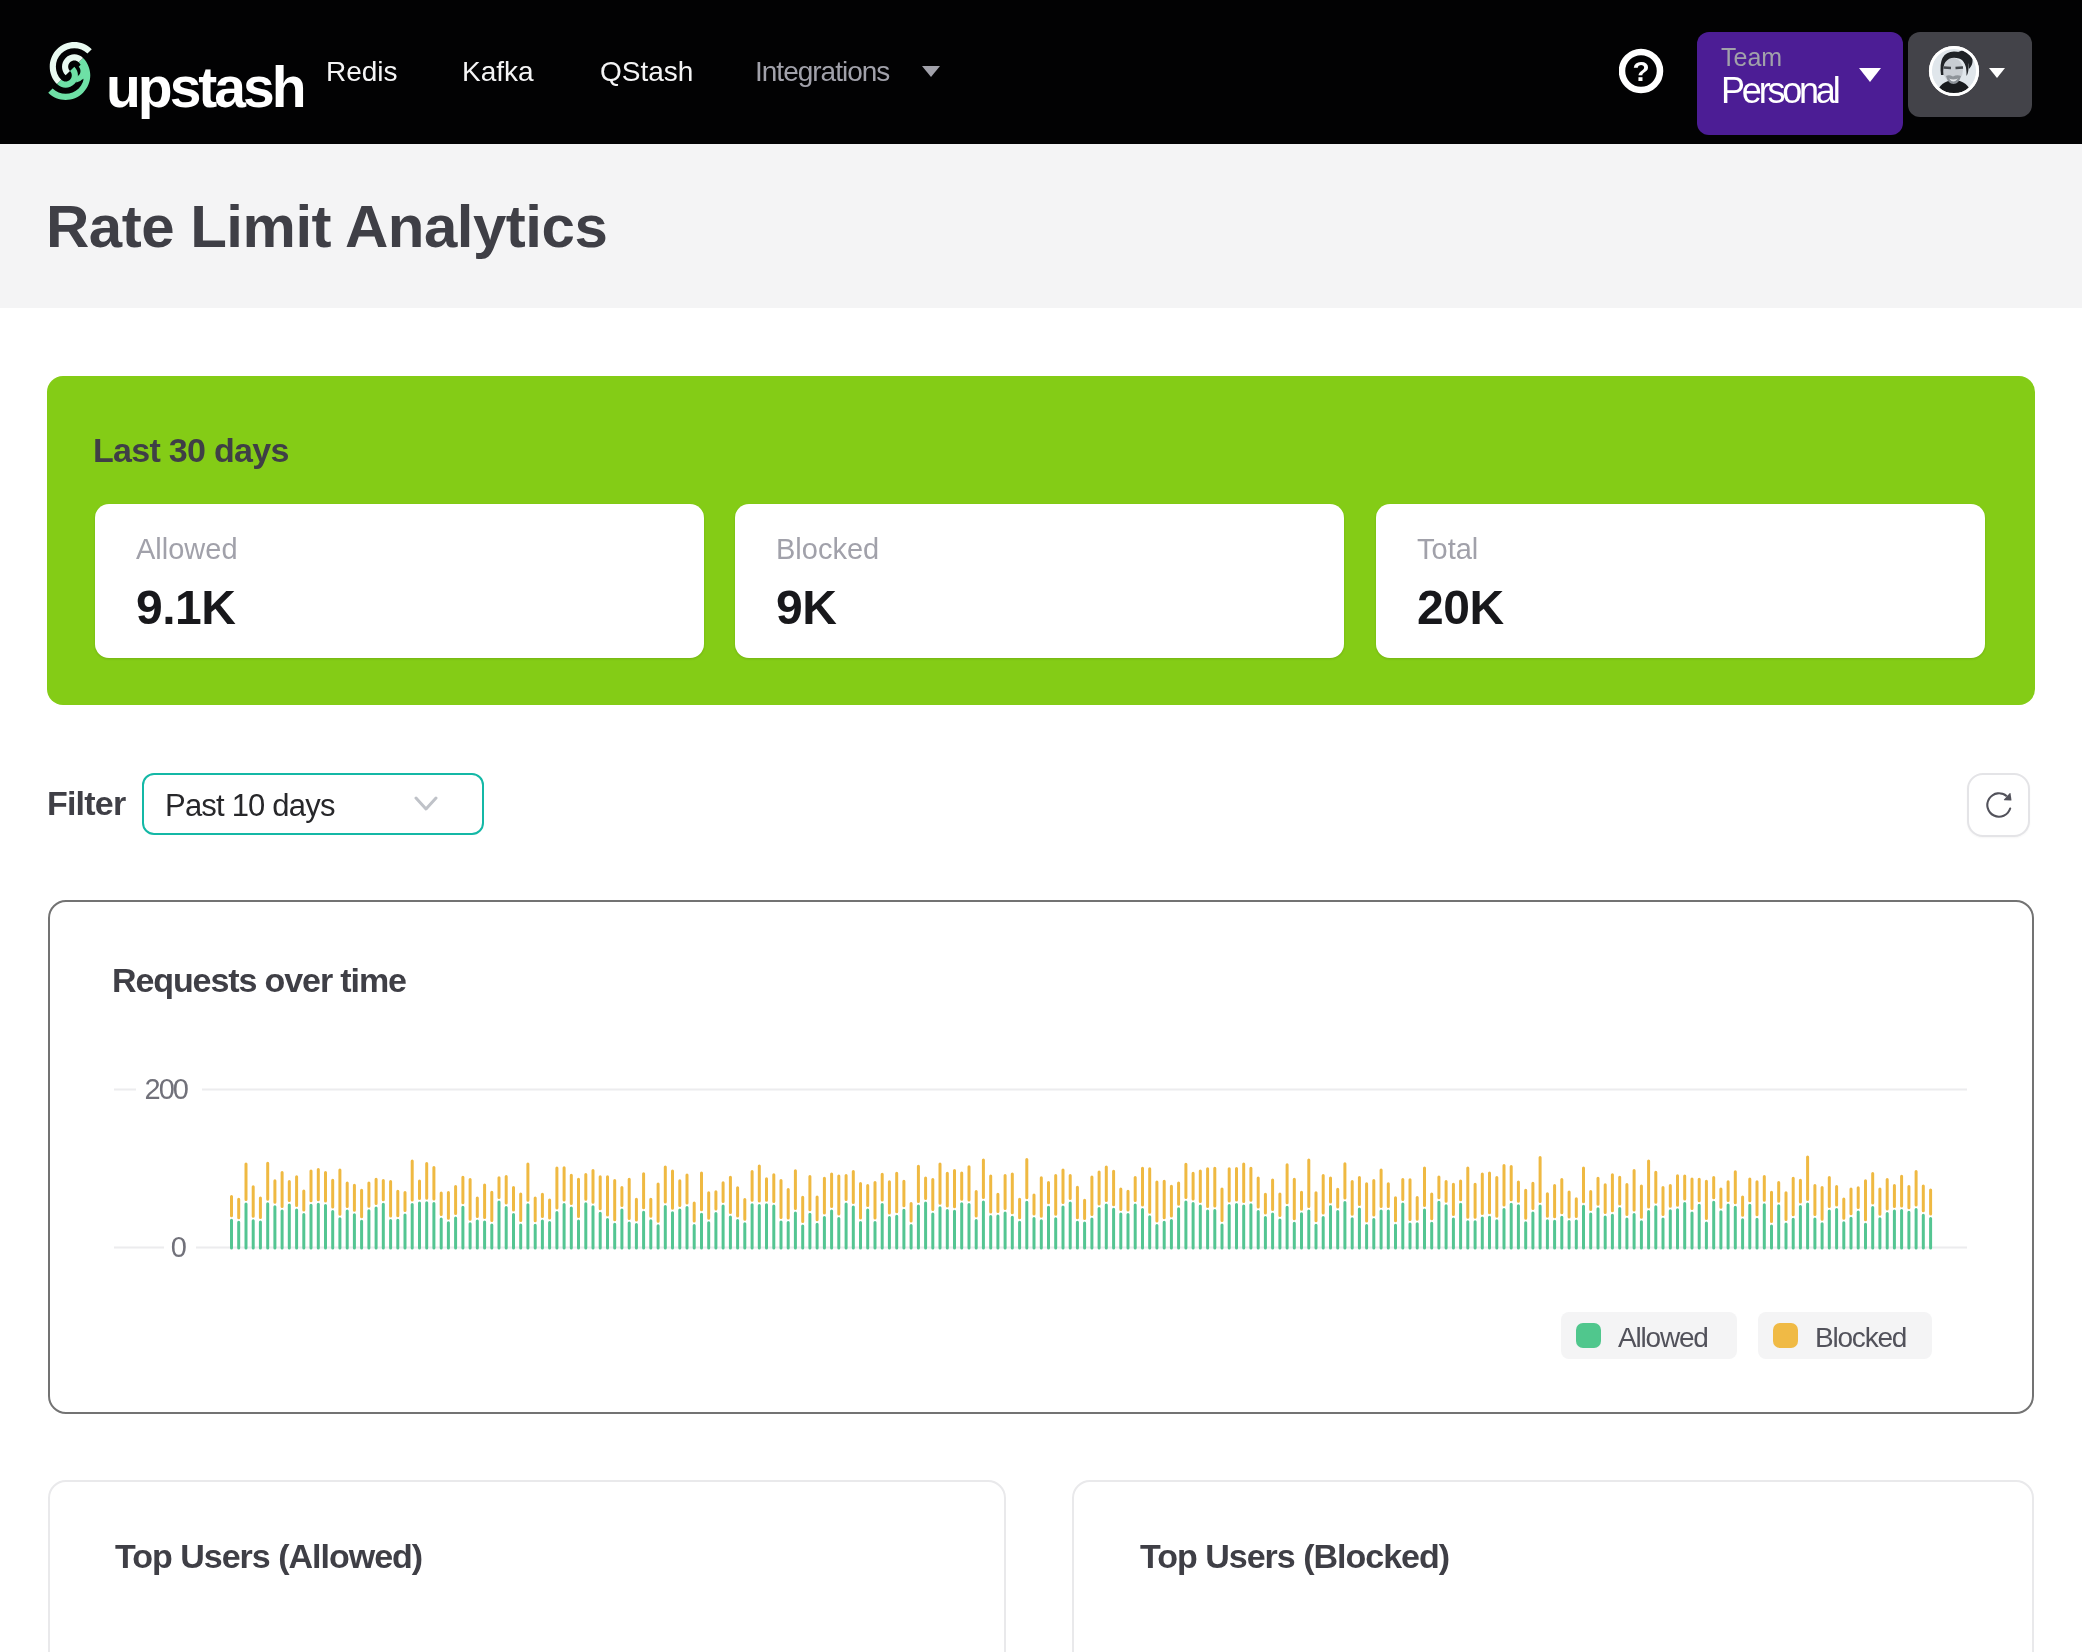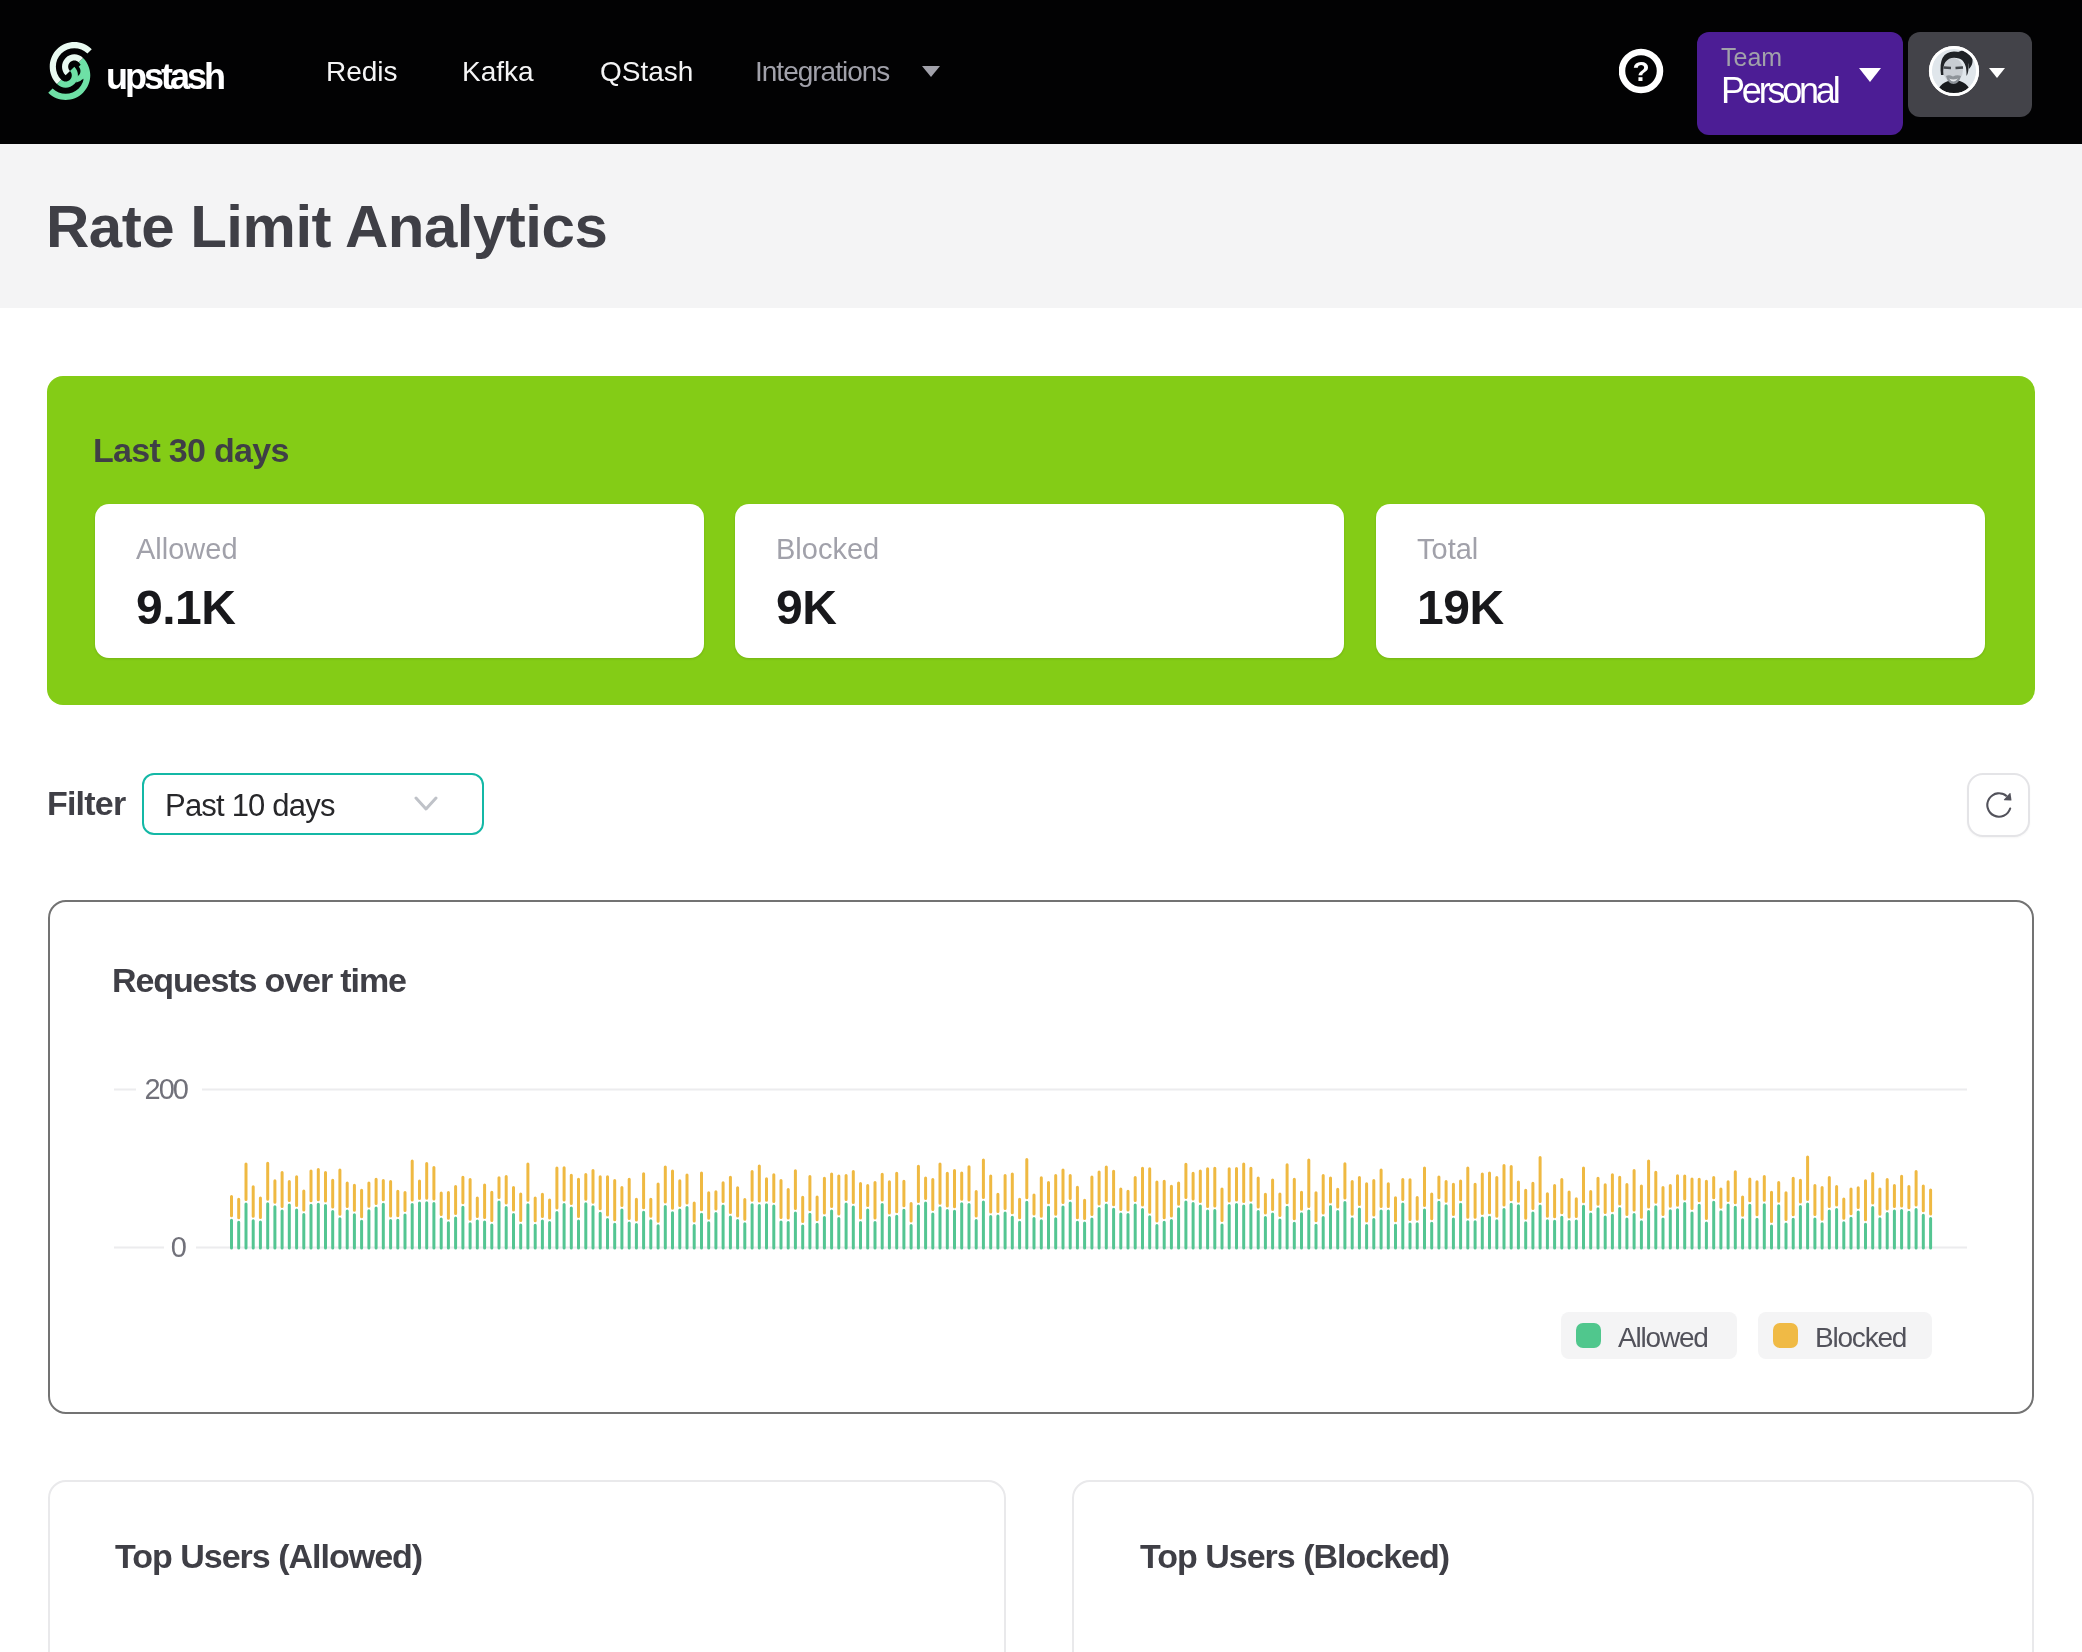--- a/index.html
+++ b/index.html
@@ -3,21 +3,21 @@
 <meta charset="utf-8">
 <style>
   * { margin:0; padding:0; box-sizing:border-box; }
   html,body { width:2082px; height:1652px; overflow:hidden; background:#fff;
     font-family:"Liberation Sans", sans-serif; position:relative; }
   .abs { position:absolute; }
 
   
   #nav { position:absolute; left:0; top:0; width:2082px; height:144px; background:#020203; }
   .navlink { position:absolute; top:58px; font-size:28px; line-height:1; color:#f4f4f5; }
-  #wordmark { position:absolute; left:106px; top:59px; font-size:36px; line-height:1;
+  #wordmark { position:absolute; left:106px; top:59px; font-size:57px; line-height:1;
     font-weight:700; color:#fff; letter-spacing:-3px; }
   #teambox { position:absolute; left:1697px; top:32px; width:206px; height:103px;
     background:#4c1d95; border-radius:12px; }
   #teambox .t1 { position:absolute; left:24px; top:13px; font-size:25px; line-height:1; color:#a1a1aa; }
   #teambox .t2 { position:absolute; left:24px; top:41px; font-size:36px; line-height:1;
     color:#fff; letter-spacing:-3.2px;text-align:center; }
   .caret { position:absolute; width:0; height:0; border-left:11px solid transparent;
     border-right:11px solid transparent; border-top:14px solid #fff; }
   #avbox { position:absolute; left:1908px; top:32px; width:124px; height:85px;
     background:#434349; border-radius:12px; }
@@ -127,21 +127,21 @@
   <div class="statcard" style="left:48px">
     <div class="lbl">Allowed</div>
       <div class="val">9.1K</div>
   </div>
   <div class="statcard" style="left:688px">
     <div class="lbl">Blocked</div>
       <div class="val">9K</div>
   </div>
   <div class="statcard" style="left:1329px">
     <div class="lbl">Total</div>
-      <div class="val">19K</div>
+      <div class="val">20K</div>
   </div>
 </div>
 
 <div id="flabel">Filter</div>
 <div id="fselect">
   <div class="txt">Past 10 days</div>
   <svg class="abs" style="left:270px;top:21px" width="24" height="16" viewBox="0 0 24 16">
     <path d="M2 2 L12 13 L22 2" fill="none" stroke="#bfc2c8" stroke-width="3" stroke-linecap="round" stroke-linejoin="round"></path>
   </svg>
 </div>

